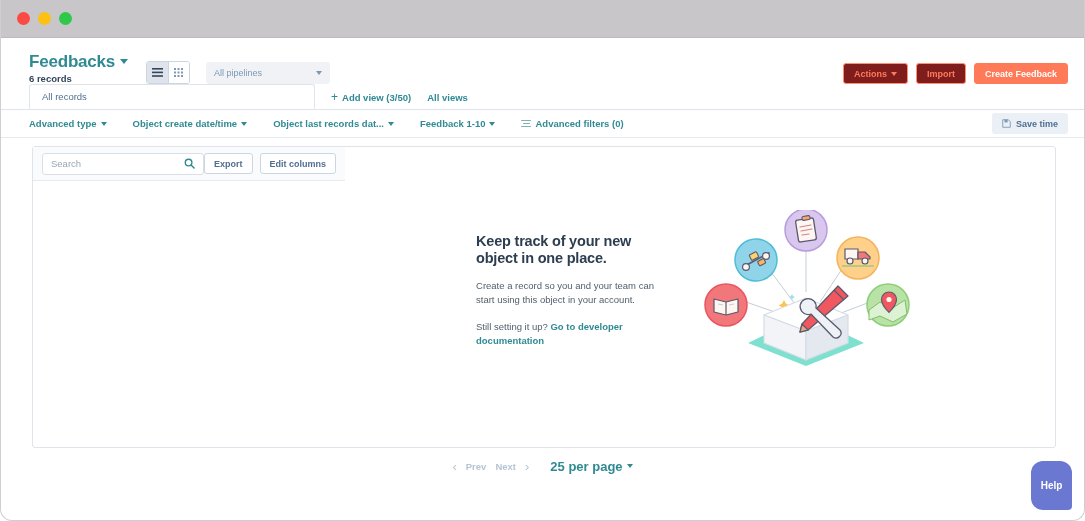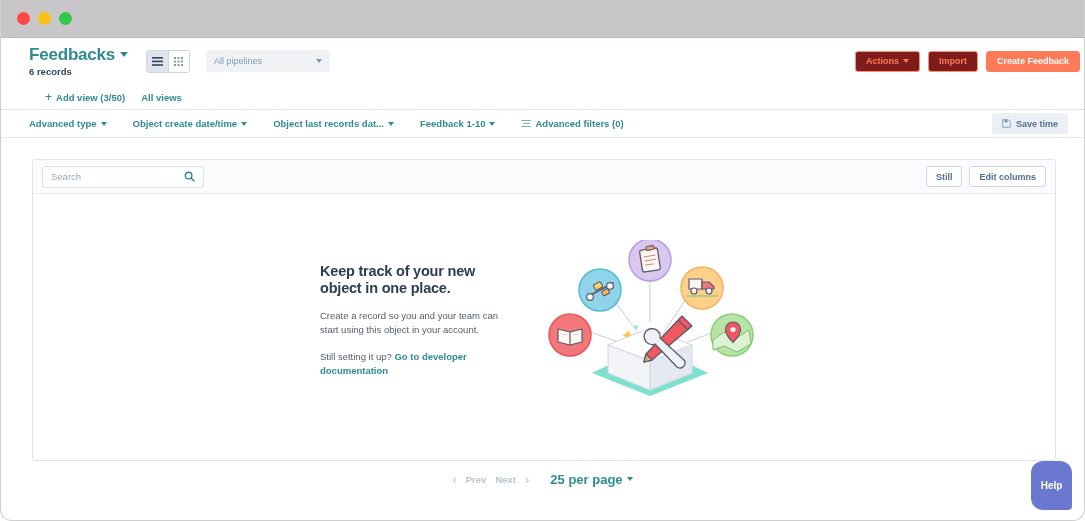--- a/index.html
+++ b/index.html
@@ -30,22 +30,22 @@
   }
   .dot { width: 13px; height: 13px; border-radius: 50%; }
   .dot.red { background: #fb4a43; }
   .dot.yellow { background: #fdc113; }
   .dot.green { background: #2fc84a; }
 
   
   .app-header {
     height: 46px;
     display: flex;
-    align-items: center;
-    padding: 0 4px 0 28px;
+    align-items: flex-end;
+    padding: 0 16px 0 28px;
     background: #fff;
   }
   .title-block { display: flex; flex-direction: column; justify-content: center; }
   .obj-title {
     font-size: 17px; font-weight: 700; color: #2f8a93;
     letter-spacing: -0.2px; line-height: 19px;
     display: flex; align-items: center; gap: 5px;
   }
   .caret-down {
     width: 0; height: 0;
@@ -144,21 +144,21 @@
     cursor: pointer;
   }
 
   
   .content-wrap { padding: 8px 28px 0 31px; background: #fff; }
   .card {
     border: 1px solid #e0e4ea;
     border-radius: 3px;
     background: #fff;
     height: 302px;
-    display: flex; flex-direction: column; margin-top: 13px;
+    display: flex; flex-direction: row;
   }
   .card-toolbar {
     height: 34px; display: flex; align-items: center;
     padding: 0 9px; border-bottom: 1px solid #e5e9f0;
     background: #fafbfc;
   }
   .search-box {
     width: 162px; height: 22px;
     border: 1px solid #dbe0e6; border-radius: 3px; background: #fff;
     display: flex; align-items: center; padding: 0 8px;
@@ -273,20 +273,23 @@
       <div class="btn btn-ghost-orange">
         <span>Import</span>
       </div>
       <div class="btn btn-solid-orange">
         <span>Create Feedback</span>
       </div>
     </div>
   </div>
 
   <div class="tabs-row">
+    <div class="tab">
+      <span>All records</span>
+    </div>
     <div class="tab-link">
       <span class="plus-icon">+</span>
       <span>Add view (3/50)</span>
     </div>
     <div class="tab-link">
       <span>All views</span>
     </div>
   </div>
 
   <div class="filter-bar">
@@ -329,21 +332,21 @@
       <div class="card-toolbar">
         <div class="search-box">
           <input type="text" placeholder="Search" style="">
           <svg width="11" height="11" viewBox="0 0 12 12">
             <circle cx="5" cy="5" r="3.6" fill="none" stroke="#2f8a93" stroke-width="1.5"></circle>
             <line x1="7.7" y1="7.7" x2="11" y2="11" stroke="#2f8a93" stroke-width="1.6" stroke-linecap="round"></line>
           </svg>
         </div>
         <div class="toolbar-right">
           <div class="btn-light">
-            <span>Still</span>
+            <span>Export</span>
           </div>
           <div class="btn-light">
             <span>Edit columns</span>
           </div>
         </div>
       </div>
 
       <div class="empty-state">
         <div class="es-text">
           <div class="es-heading">Keep track of your new object in one place.</div>

